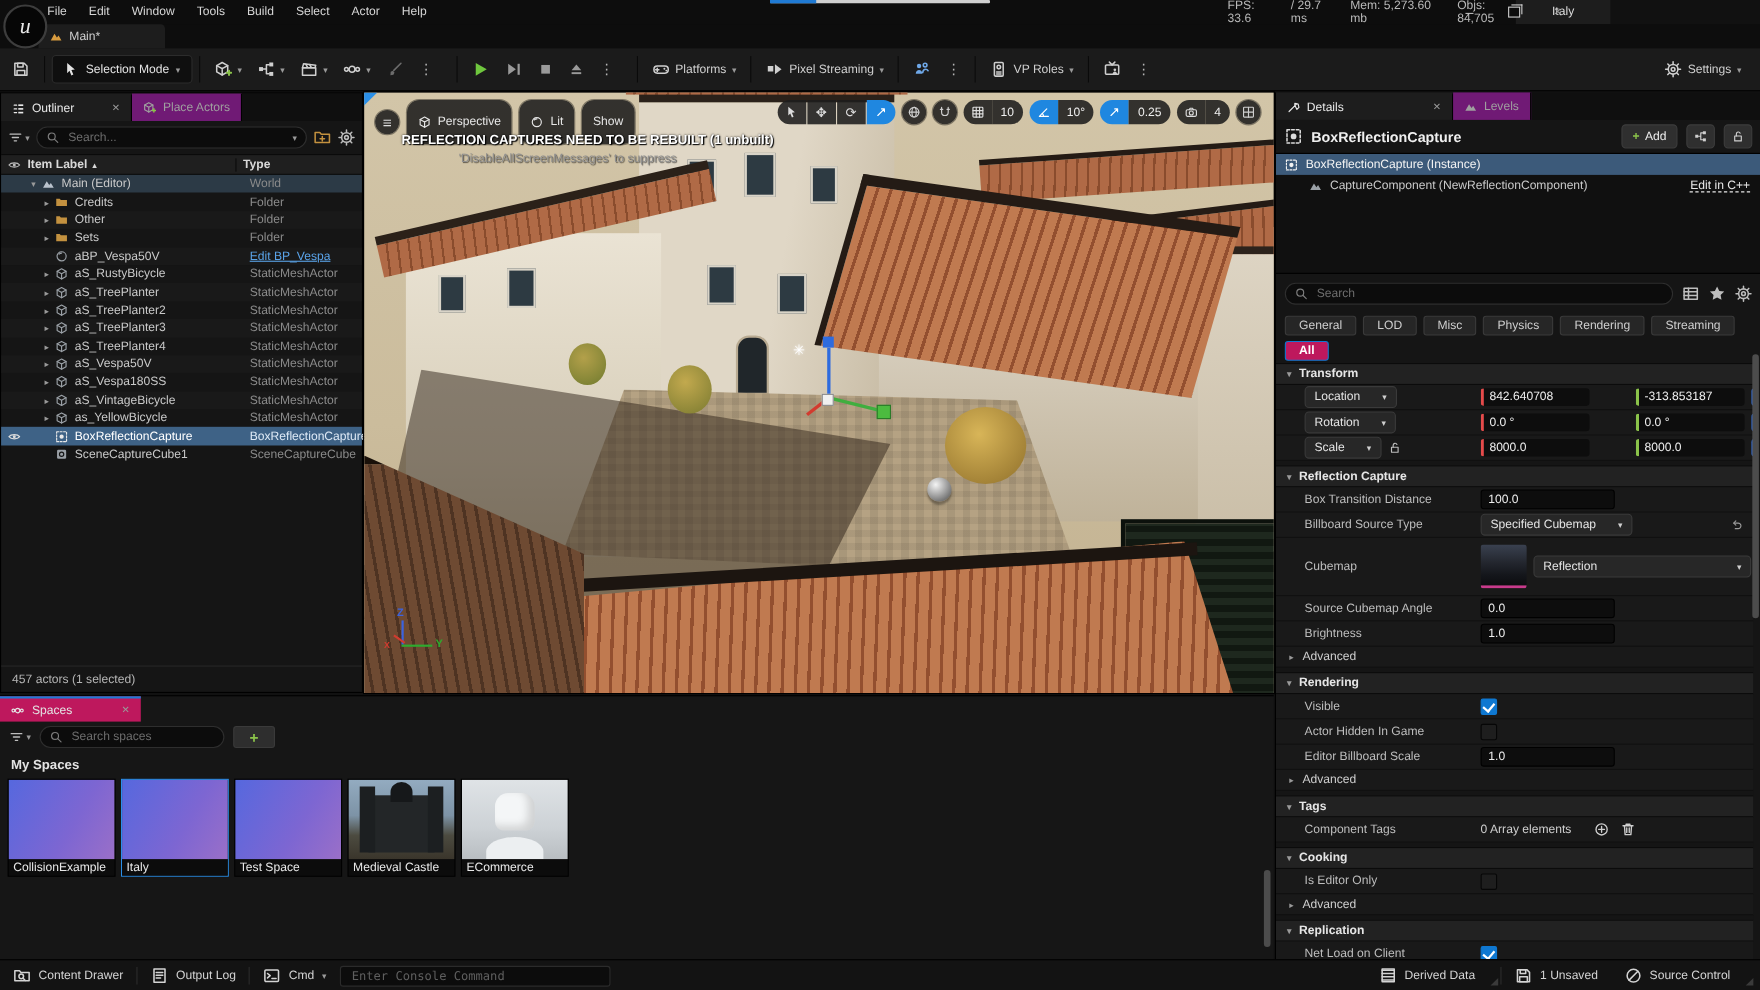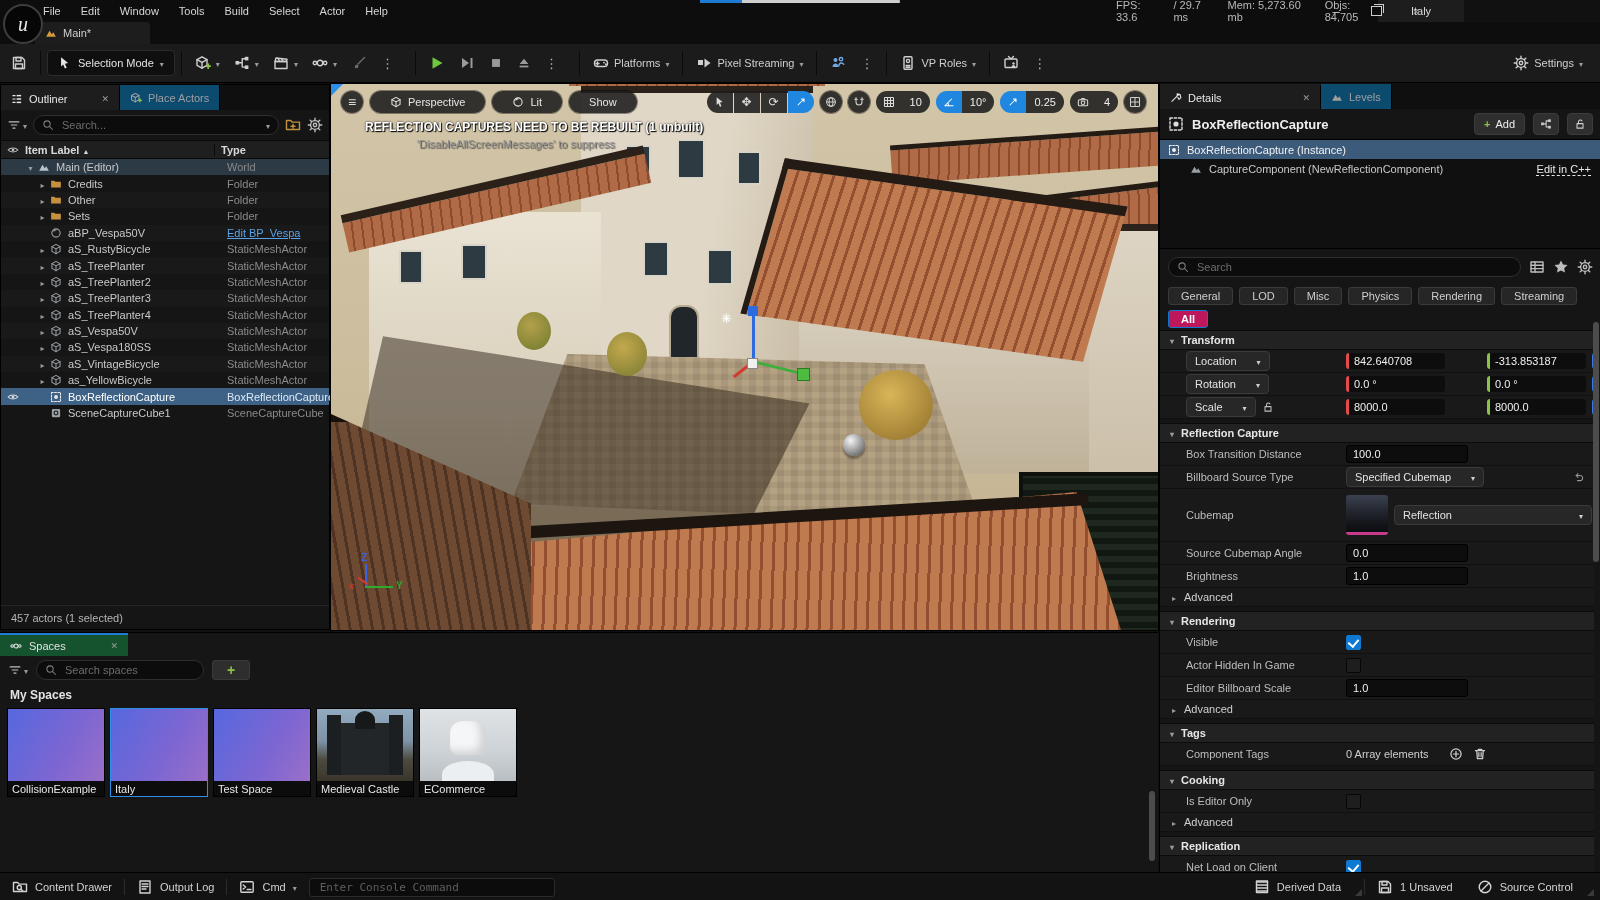--- a/index.html
+++ b/index.html
@@ -51,21 +51,21 @@
   .tbsep{width:1px;height:24px;background:#0a0a0a;margin:0 6px;flex:none;}
   .tbbtn{height:26px;display:flex;align-items:center;gap:5px;padding:0 7px;border-radius:4px;color:#cfcfcf;cursor:default;flex:none;}
   .tbpill{background:#0f0f0f;border:1px solid #2c2c2c;height:24px;display:flex;align-items:center;gap:6px;padding:0 10px;border-radius:4px;color:#e3e3e3;flex:none;}
   .dim{opacity:.45;}
   .playbtn{color:#6fc73e;}
   .graybtn{color:#9a9a9a;}
 
   
   .panel{background:#151515;border:1px solid #000;box-sizing:border-box;}
   .ptabs{display:flex;height:25px;background:#0f0f0f;}
-  .ptab{display:flex;align-items:center;gap:6px;padding:0 10px;color:#9f9f9f;background:#0c4a6e;border-right:1px solid #000;}
+  .ptab{display:flex;align-items:center;gap:6px;padding:0 10px;color:#9f9f9f;background:#701a75;border-right:1px solid #000;}
   .ptab.active{background:#1d1d1d;color:#e8e8e8;border-top:2px solid transparent;}
   .searchbox{display:flex;align-items:center;gap:6px;background:#0c0c0c;border:1px solid #2e2e2e;border-radius:10px;height:18px;padding:0 8px;color:#7c7c7c;}
   .searchbox input{background:transparent;border:none;outline:none;color:#cfcfcf;font-size:11px;width:100%;font-family:"Liberation Sans",sans-serif;}
   .searchbox input::placeholder{color:#6d6d6d;}
 
   
   .outliner{left:0;top:84px;width:330px;height:546px;}
   .o-toolrow{display:flex;align-items:center;gap:6px;padding:4px 6px;height:22px;}
   .o-head{display:flex;align-items:center;height:17px;background:#1f1f1f;border-top:1px solid #0a0a0a;border-bottom:1px solid #0a0a0a;color:#d8d8d8;font-weight:bold;}
   .o-head .eyecol{width:24px;display:flex;justify-content:center;color:#bdbdbd;}
@@ -83,21 +83,21 @@
   .orow .oic.level{color:#b9c2cc;}
   .orow .olab{flex:1;white-space:nowrap;overflow:hidden;}
   .orow .otyp{width:108px;color:#8a8a8a;white-space:nowrap;padding-left:6px;box-sizing:border-box;}
   .orow.selrow .otyp{color:#dce8f5;}
   .otyp.link{color:#5aa3e8;text-decoration:underline;}
   .o-footer{position:absolute;left:0;bottom:0;width:100%;height:24px;border-top:1px solid #262626;display:flex;align-items:center;padding-left:10px;color:#b5b5b5;box-sizing:border-box;}
 
   
   .viewport{left:331px;top:84px;width:827px;height:546px;overflow:hidden;background:linear-gradient(180deg,#d2c5a8,#cbbc9c 55%,#c0af8e);outline:1px solid #000;}
   .vp-corner{left:0;top:0;width:0;height:0;border-top:12px solid #2a8fe8;border-right:12px solid transparent;}
-  .vpbtn{height:22px;border-radius:11px;background:rgba(28,28,28,.88);color:#e6e6e6;display:flex;align-items:center;gap:6px;padding:0 20px;box-shadow:0 0 0 1px rgba(0,0,0,.4);}
+  .vpbtn{height:40px;border-radius:11px;background:rgba(28,28,28,.88);color:#e6e6e6;display:flex;align-items:center;gap:6px;padding:0 10px;box-shadow:0 0 0 1px rgba(0,0,0,.4);}
   .vpround{width:22px;height:22px;border-radius:50%;background:rgba(28,28,28,.88);display:flex;align-items:center;justify-content:center;box-shadow:0 0 0 1px rgba(0,0,0,.4);}
   .vpgroup{display:flex;align-items:center;}
   .vpsq{width:26px;height:22px;background:rgba(28,28,28,.88);display:flex;align-items:center;justify-content:center;color:#dcdcdc;}
   .vpsq.on{background:#1f87e0;color:#fff;}
   .vpsq:first-child{border-radius:11px 0 0 11px;}
   .vpsq:last-child{border-radius:0 11px 11px 0;}
   .vpval{height:22px;background:rgba(28,28,28,.88);color:#eee;display:flex;align-items:center;padding:0 8px;border-radius:0 11px 11px 0;}
   .vwarn{color:#fff;font-weight:bold;font-size:12px;text-shadow:1px 1px 1px #000,0 0 2px #000;white-space:nowrap;}
   .vwarnsub{color:#8f8f8f;font-size:11px;text-shadow:1px 1px 1px rgba(0,0,0,.6);white-space:nowrap;}
   
@@ -138,21 +138,21 @@
   .pilldrop{height:18px;background:#272727;border:1px solid #3a3a3a;border-radius:4px;display:flex;align-items:center;gap:20px;padding:0 8px;color:#e3e3e3;}
   .checkbox{width:13px;height:13px;border-radius:2px;background:#1e1e1e;border:1px solid #060606;position:relative;}
   .checkbox.checked{background:#0f78d1;border-color:#0f78d1;}
   .checkbox.checked::after{content:"";position:absolute;left:3px;top:1px;width:5px;height:8px;border-right:2px solid #fff;border-bottom:2px solid #fff;transform:rotate(40deg);}
   .cubemaprow{height:52px;}
   .cubethumb{width:42px;height:40px;border-radius:3px;background:linear-gradient(180deg,#3a4150 0%,#23262e 45%,#14161b 75%,#0c0d10 100%);border-bottom:3px solid #c83a8c;box-sizing:border-box;}
   .scrollthumb{position:absolute;width:6px;border-radius:3px;background:#4c4c4c;}
 
   
   .spaces{left:0;top:632px;width:1158px;height:240px;background:#161616;border-top:1px solid #000;}
-  .sp-tab{display:flex;align-items:center;gap:7px;width:128px;height:23px;background:#14532d;border-top:2px solid #1f7ad4;padding:0 10px;box-sizing:border-box;color:#e3e3e3;}
+  .sp-tab{display:flex;align-items:center;gap:7px;width:128px;height:23px;background:#be185d;border-top:2px solid #1f7ad4;padding:0 10px;box-sizing:border-box;color:#e3e3e3;}
   .sp-row{display:flex;align-items:center;gap:8px;padding:4px 8px;}
   .addbtn{width:36px;height:18px;background:#2e2e2e;border:1px solid #3a3a3a;border-radius:3px;display:flex;align-items:center;justify-content:center;color:#8bc34a;font-weight:bold;}
   .myspaces{font-weight:bold;color:#e3e3e3;padding:4px 10px;font-size:12px;}
   .cards{display:flex;gap:5px;padding:2px 7px;}
   .card{width:96px;flex:none;background:#0c0c0c;border:1px solid #000;}
   .card.sel{border:1px solid #2a8fe8;}
   .card .thumb{height:72px;position:relative;overflow:hidden;}
   .card .cname{height:15px;display:flex;align-items:center;padding-left:4px;color:#e8e8e8;background:#0c0c0c;white-space:nowrap;overflow:hidden;}
   .grad{background:linear-gradient(120deg,#5668de 0%,#7d66d2 60%,#9a6fc8 100%);}
   

